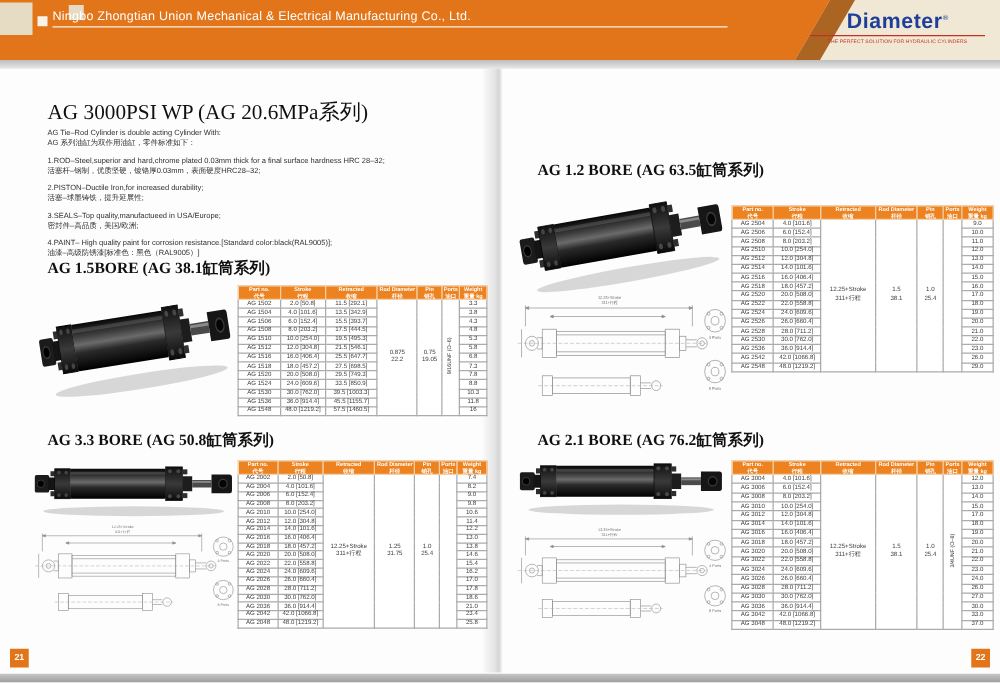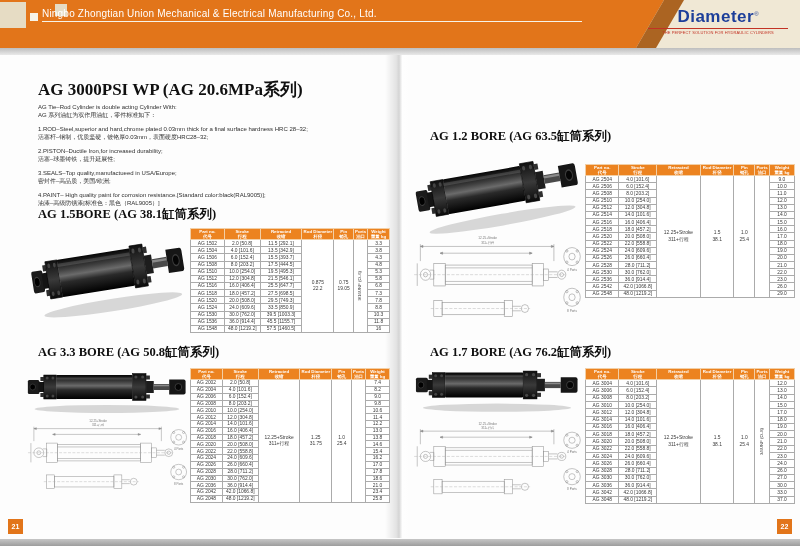--- a/index.html
+++ b/index.html
@@ -25,21 +25,21 @@
   #hdr-gray{left:0;top:48px;width:800px;height:7px;
       background:linear-gradient(#bdbdbd,#e9e9e9)}
   #fold{left:385px;top:55px;width:28px;height:483px;
       background:linear-gradient(90deg,rgba(0,0,0,0) 0%,rgba(0,0,0,.10) 40%,rgba(0,0,0,.16) 50%,rgba(255,255,255,.5) 62%,rgba(0,0,0,0) 100%)}
   #footer-strip{left:0;top:539px;width:800px;height:7px;
       background:linear-gradient(#c6c6c6,#9d9d9d)}
   .pgnum{width:15px;height:15px;background:#e2751a;color:#fff;font-size:7px;
       font-weight:bold;text-align:center;line-height:15px;top:519px}
 
   
-  .main-title{font-family:"Liberation Serif",serif;font-weight:bold;font-size:17px;color:#101010}
+  .main-title{font-family:"Liberation Serif",serif;font-weight:normal;font-size:17px;color:#101010}
   .section-title{font-family:"Liberation Serif",serif;font-weight:bold;font-size:12.5px;color:#101010}
   .feat{margin-bottom:7px}
   .feat div{font-size:6px;color:#303030;line-height:1.25}
 
   
   .spec-table table{width:100%;height:100%;border-collapse:collapse;table-layout:fixed}
   .spec-table th{background:#ec8320;color:#fff;font-weight:bold;font-size:4.4px;
       line-height:1.15;border:.5px solid #f2cfa6;padding:0;vertical-align:middle}
   .spec-table td{font-size:4.9px;color:#3a3a3a;text-align:center;vertical-align:middle;
       border:.5px solid #ababab;padding:0;line-height:1.05;background:#fff}
@@ -773,21 +773,21 @@
         </tr>
         <tr>
           <td>AG 2548</td>
           <td>48.0 [1219.2]</td>
           <td>29.0</td>
         </tr>
       </tbody>
     </table>
   </div>
 
-<div class="abs section-title" style="left:430px;top:344px">AG 1.7 BORE (AG 76.2缸筒系列)</div>
+<div class="abs section-title" style="left:430px;top:344px">AG 2.1 BORE (AG 76.2缸筒系列)</div>
 <div class="abs cyl-photo" id="photo-ag30">
     <svg viewBox="0 0 340 120" preserveAspectRatio="none">
   <defs>
     <linearGradient id="tube3" x1="0" y1="0" x2="0" y2="1">
       <stop offset="0" stop-color="#060606"></stop>
           <stop offset=".28" stop-color="#3f3f3f"></stop>
       <stop offset=".45" stop-color="#6b6b6b"></stop>
           <stop offset=".62" stop-color="#2a2a2a"></stop>
       <stop offset="1" stop-color="#000"></stop>
     </linearGradient>

